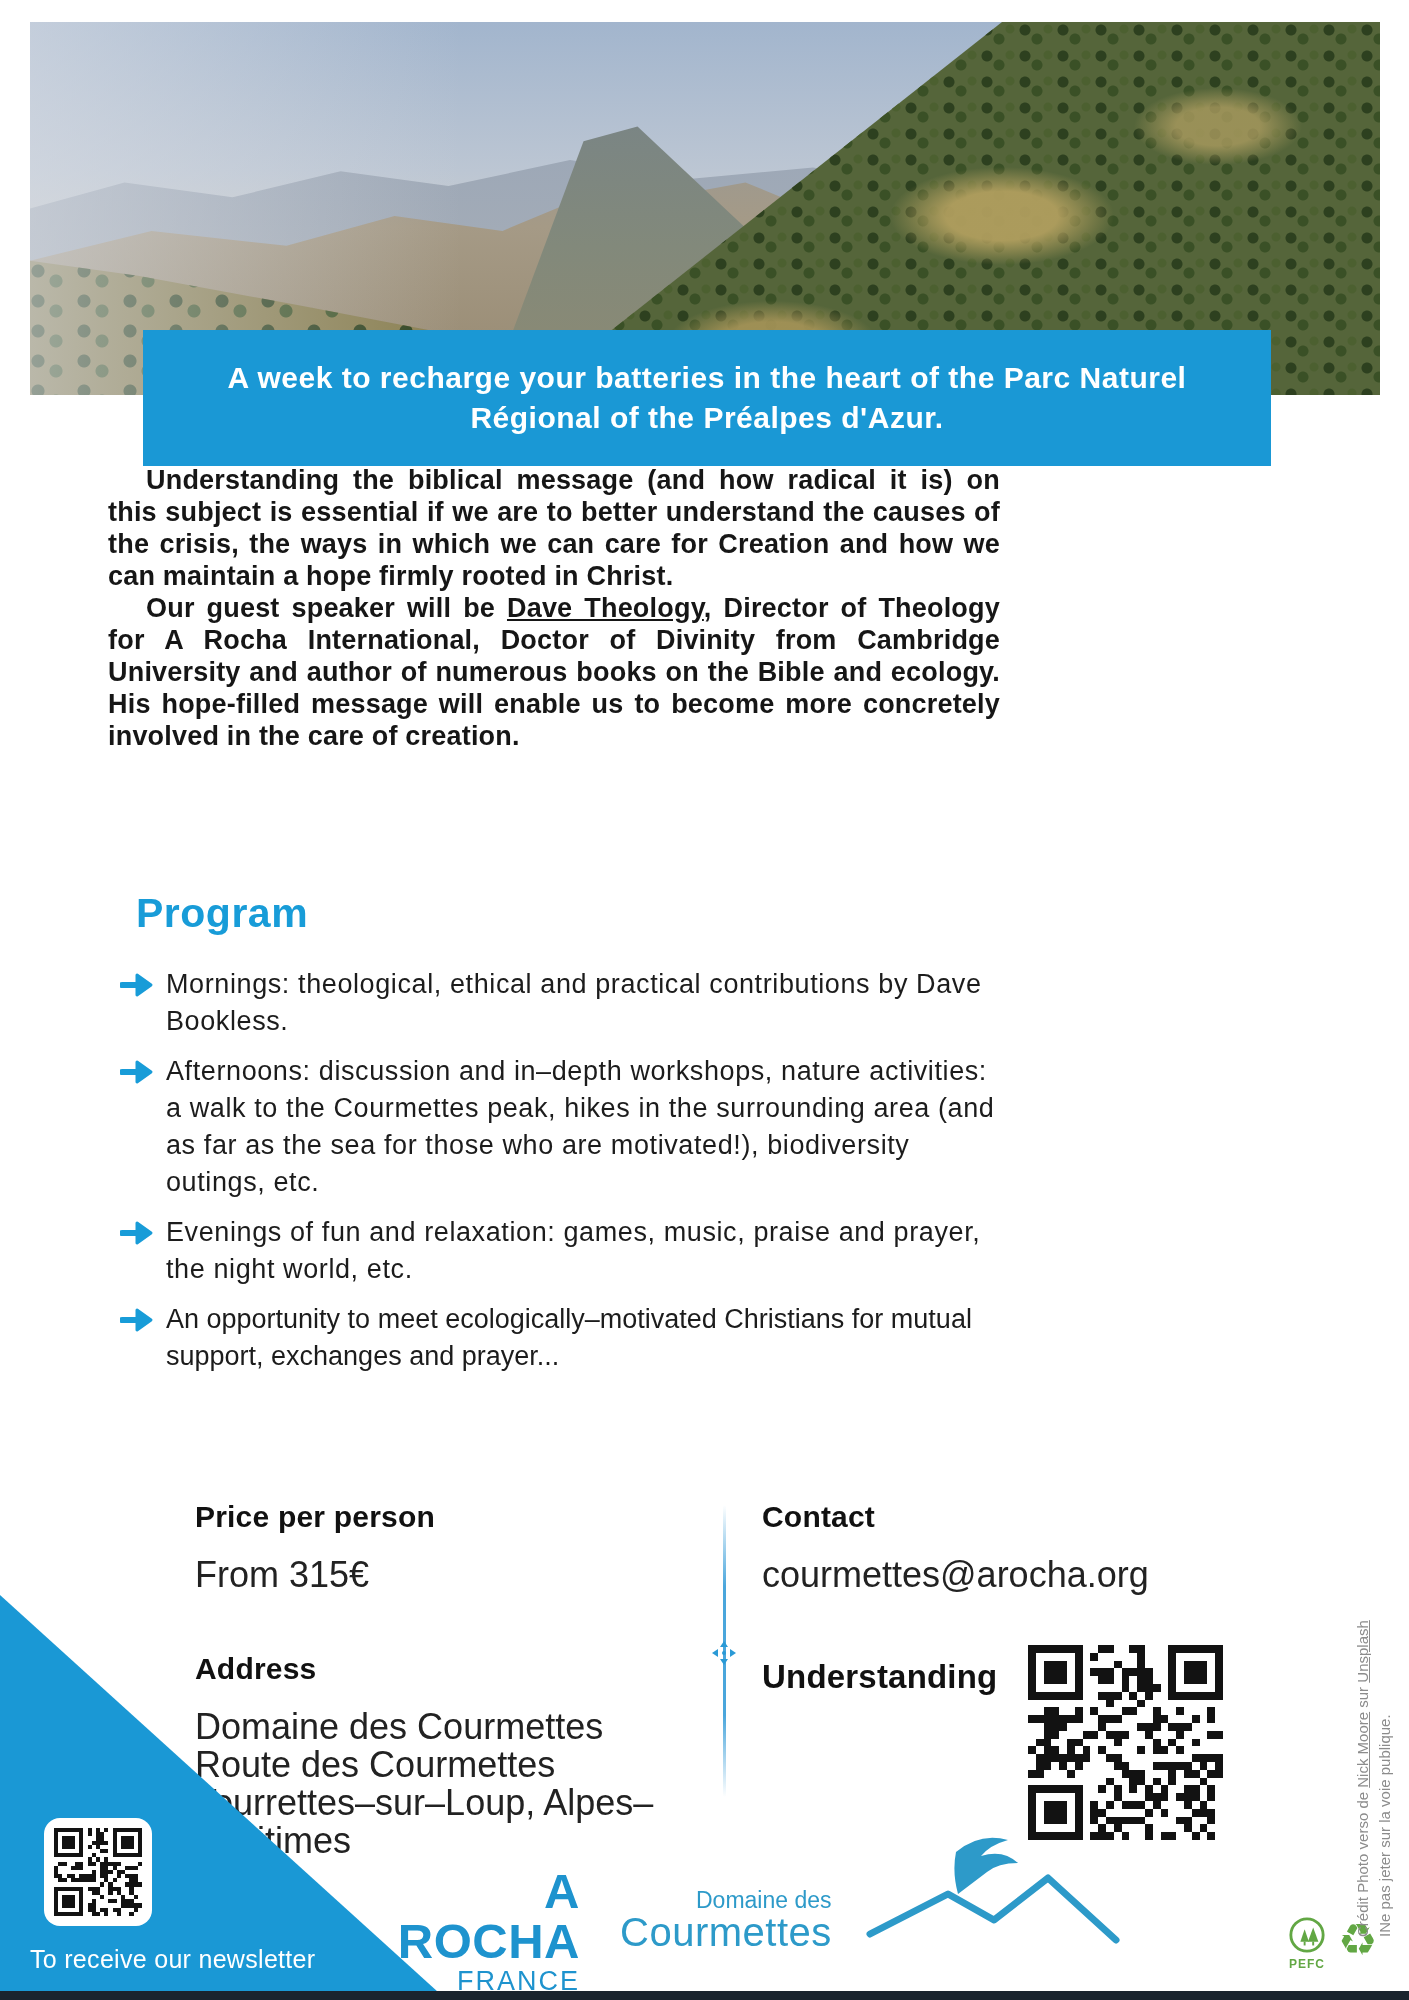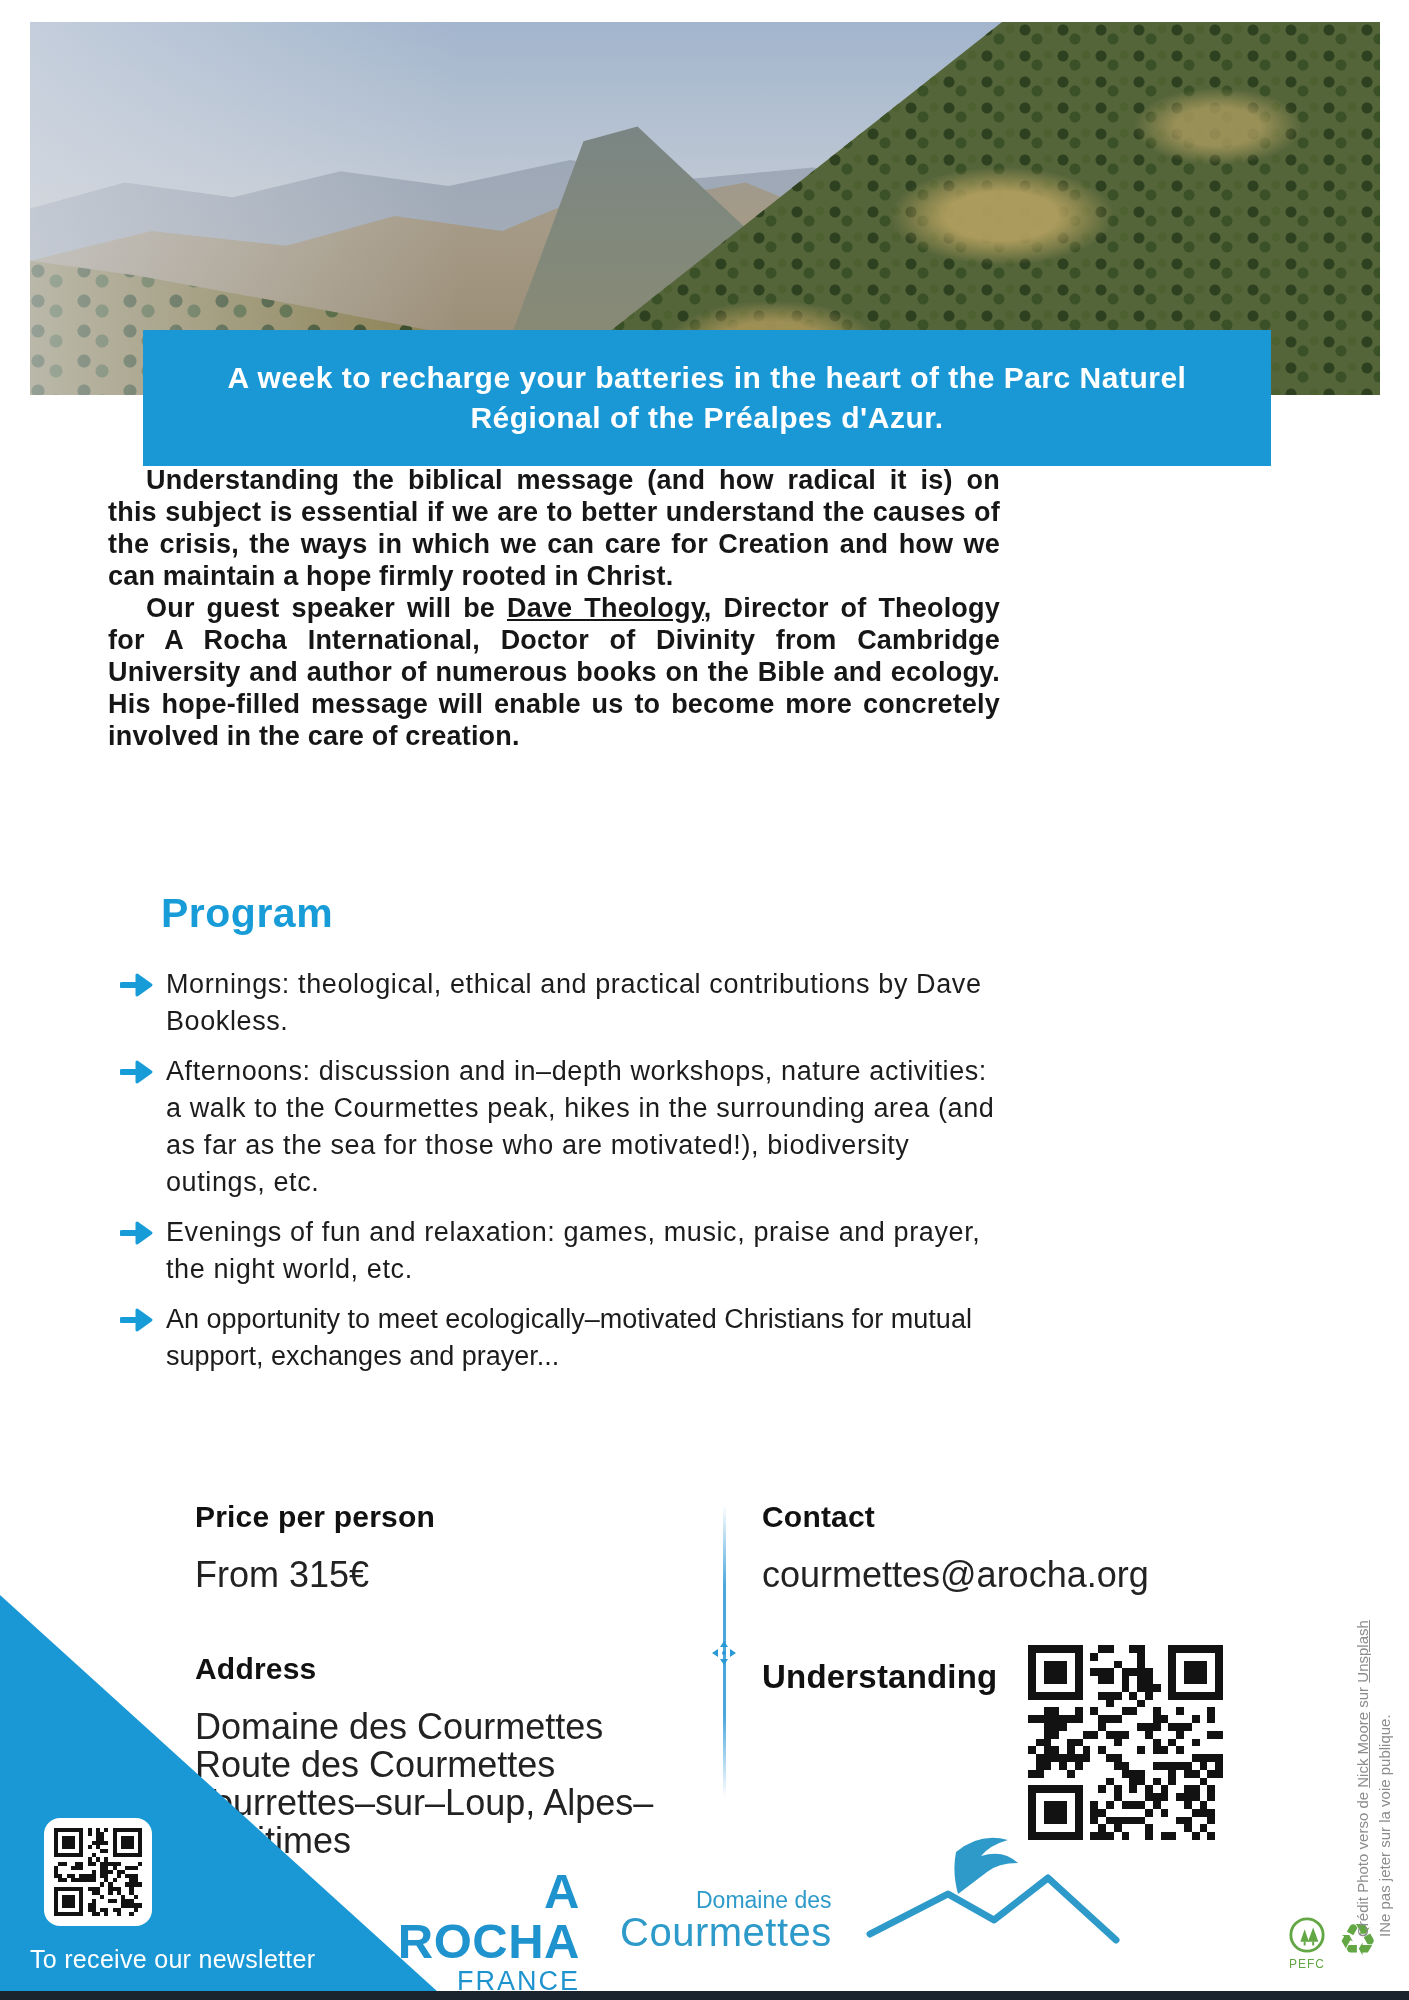--- a/index.html
+++ b/index.html
@@ -41,21 +41,21 @@
           font-weight:bold;font-size:30px;line-height:40px;letter-spacing:.5px;
           padding:0 62px;box-sizing:border-box;}
 
   
   .intro{position:absolute;left:108px;top:464px;width:892px;font-size:27px;line-height:32px;
          font-weight:bold;text-align:justify;letter-spacing:.2px;color:#161616;}
   .intro p{margin:0;text-indent:38px;}
   .u{text-decoration:underline;}
 
   
-  .program-title{position:absolute;left:161px;top:890px;margin:0;font-size:41px;font-weight:bold;
+  .program-title{position:absolute;left:136px;top:890px;margin:0;font-size:41px;font-weight:bold;
                  color:#189cd8;letter-spacing:.5px;}
   .program-list{position:absolute;left:120px;top:966px;width:884px;list-style:none;margin:0;padding:0;}
   .program-item{display:flex;margin-bottom:13px;font-size:27px;line-height:37px;color:#1c1c1c;letter-spacing:.6px;}
   .program-item:nth-child(4){margin-top:6px;letter-spacing:0;}
   .bullet-arrow{flex:0 0 46px;padding-top:5px;}
   .item-text{flex:1;}
 
   
   .info-left{position:absolute;left:195px;top:1500px;width:500px;}
   .info-right{position:absolute;left:762px;top:1500px;width:440px;}
@@ -81,21 +81,21 @@
   .arocha{position:absolute;left:374px;top:1866px;width:206px;text-align:right;color:#1e93ce;}
   .arocha-name{font-size:49px;font-weight:800;letter-spacing:.5px;line-height:50px;}
   .arocha-country{font-size:27px;letter-spacing:2px;line-height:30px;}
   .courmettes{position:absolute;left:620px;top:1888px;color:#2d9ac9;}
   .courmettes-top{font-size:23px;margin-left:76px;line-height:24px;}
   .courmettes-name{font-size:40px;line-height:40px;letter-spacing:.5px;}
   .courmettes-art{position:absolute;left:760px;top:1836px;width:360px;height:110px;pointer-events:none;}
 
   .eco{position:absolute;left:1286px;top:1916px;display:flex;align-items:flex-start;gap:10px;}
   .pefc{width:42px;text-align:center;}
-  .pefc-label{font-size:12px;font-weight:normal;color:#62a744;letter-spacing:1px;line-height:12px;}
+  .pefc-label{font-size:12px;font-weight:bold;color:#62a744;letter-spacing:1px;line-height:12px;}
   .recycle{font-size:44px;line-height:44px;color:#62a744;font-family:"DejaVu Sans",sans-serif;margin-top:2px;}
 
   
   .credits{position:absolute;left:1352px;top:1545px;width:392px;height:46px;
            transform-origin:0 0;transform:rotate(-90deg) translateX(-100%);
            color:#8c8c8c;font-size:15px;line-height:22px;white-space:nowrap;}
 
   .bottom-bar{position:absolute;left:0;top:1991px;width:1409px;height:9px;background:#1a242e;}
 </style>
 </head>

